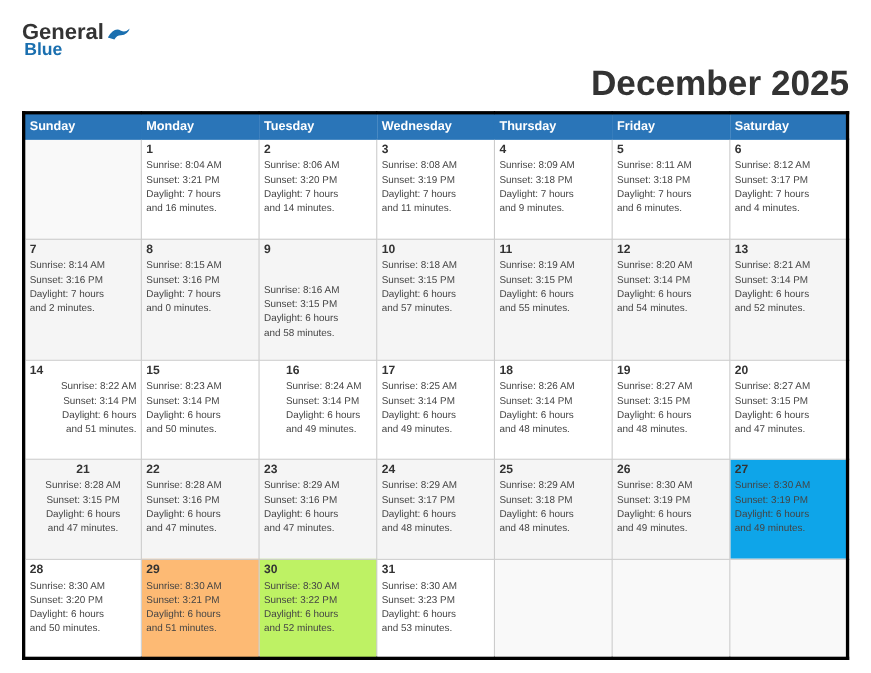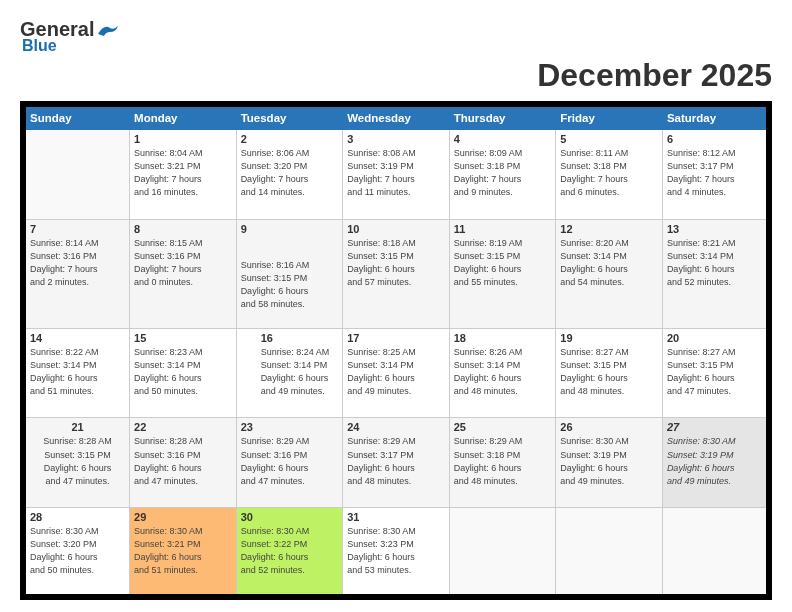--- a/index.html
+++ b/index.html
@@ -37,21 +37,21 @@
       color: #333;
       line-height: 1.1;
       margin-top: 40px;
     }
     .location {
       font-size: 13px;
       color: #555;
     }
     .calendar {
       flex: 1;
-      border: 6px solid #000000;
+      border: 3px solid #000000;
       border-collapse: collapse;
       width: 100%;
       table-layout: fixed;
     }
     .calendar th {
       background: #2a75b8;
       color: #fff;
       font-size: 11.5px;
       font-weight: bold;
       padding: 5px 4px;
@@ -210,21 +210,21 @@
             <span class="day-num">13</span>
             <div class="day-info" style="white-space: pre-line;">Sunrise: 8:21 AM
 Sunset: 3:14 PM
 Daylight: 6 hours
 and 52 minutes.</div>
           </td>
         </tr>
         <tr>
           <td style="background: rgb(255, 255, 255);">
             <span class="day-num">14</span>
-            <div class="day-info" style="white-space: pre-line;">Sunrise: 8:22 AM
+            <div class="day-info" style="white-space: pre-line; text-align: right;">Sunrise: 8:22 AM
 Sunset: 3:14 PM
 Daylight: 6 hours
 and 51 minutes.</div>
           </td>
           <td style="background: rgb(255, 255, 255); margin-left: 44px;">
             <span class="day-num">15</span>
             <div class="day-info" style="white-space: pre-line;">Sunrise: 8:23 AM
 Sunset: 3:14 PM
 Daylight: 6 hours
 and 50 minutes.</div>
@@ -301,21 +301,21 @@
 Daylight: 6 hours
 and 48 minutes.</div>
           </td>
           <td style="background: rgb(245, 245, 245);">
             <span class="day-num">26</span>
             <div class="day-info" style="white-space: pre-line;">Sunrise: 8:30 AM
 Sunset: 3:19 PM
 Daylight: 6 hours
 and 49 minutes.</div>
           </td>
-          <td style="background: #e5e5e5; font-style: italic;">
+          <td style="background: #0ea5e9;">
             <span class="day-num">27</span>
             <div class="day-info" style="white-space: pre-line;">Sunrise: 8:30 AM
 Sunset: 3:19 PM
 Daylight: 6 hours
 and 49 minutes.</div>
           </td>
         </tr>
         <tr>
           <td style="background: rgb(255, 255, 255);">
             <span class="day-num">28</span>

